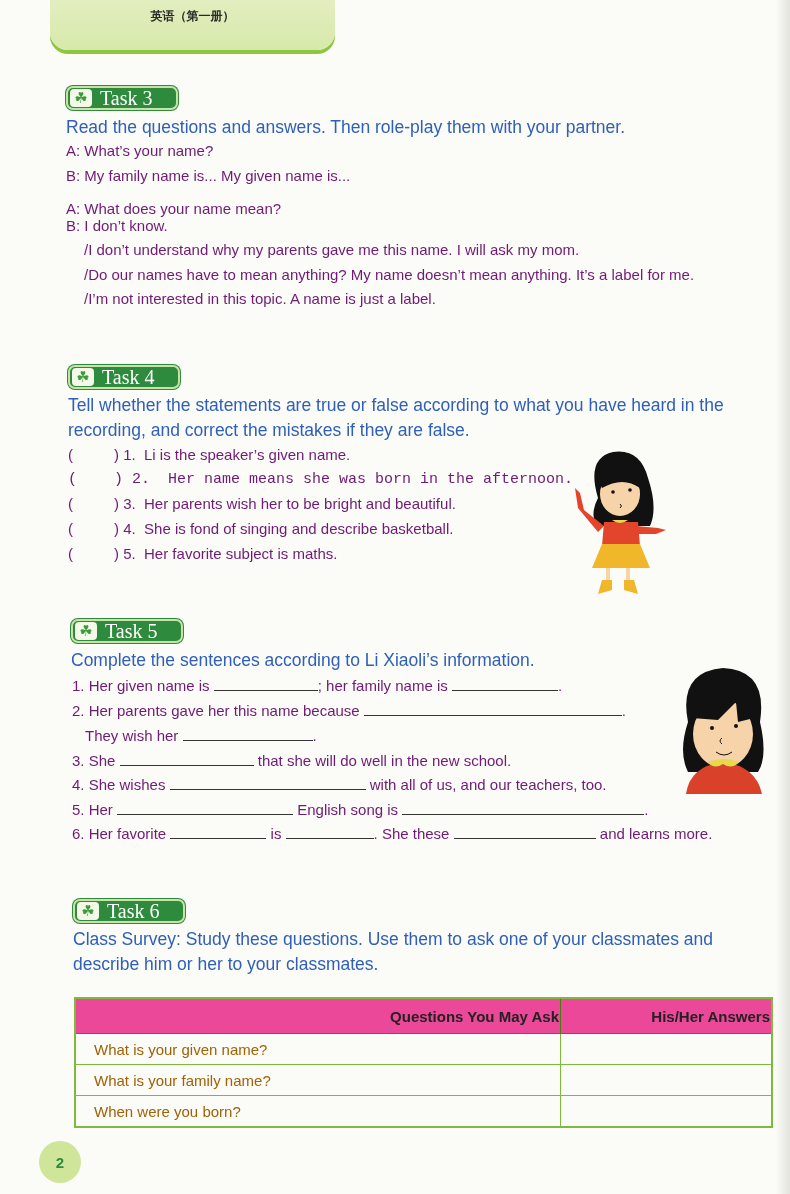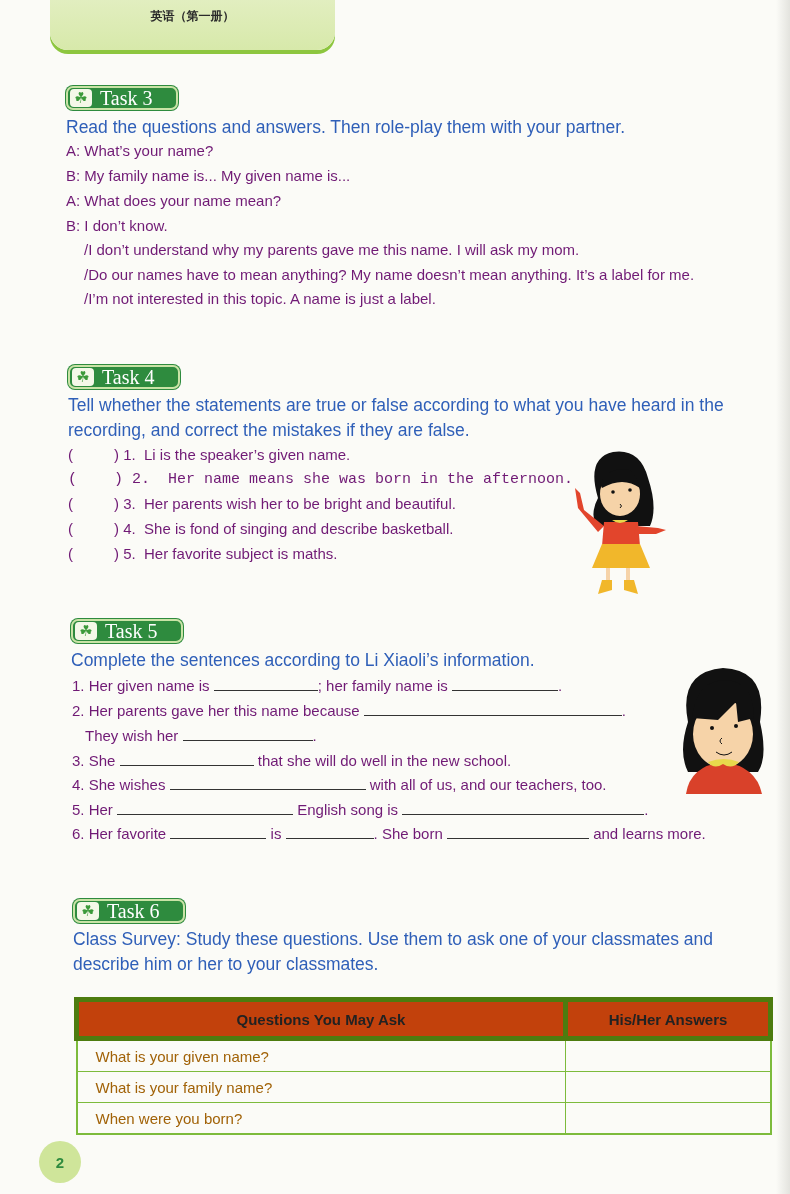--- a/index.html
+++ b/index.html
@@ -48,22 +48,23 @@
     display: inline-block; border-bottom: 1px solid #333; height: 14px; vertical-align: baseline;
   }
   .paren { display: inline-block; width: 46px; }
   .girl { position: absolute; }
   table.survey {
     position: absolute; left: 74px; top: 997px; width: 699px;
     border-collapse: collapse; border: 2px solid #7dbb3c;
     font-size: 15px;
   }
   table.survey th {
-    background: #c2410c; font-weight: bold; height: 32px; border: 5px solid #4d7c0f;
+    background: #ec4899; font-weight: bold; height: 32px; border: 1px solid #4d7c0f;
     color: #222;
+    text-align: right;
   }
   table.survey td {
     height: 28px; border: 1px solid #7dbb3c; padding-left: 18px; color: #a16207;
   }
   .page-num {
     position: absolute; left: 39px; top: 1141px; width: 42px; height: 42px; border-radius: 50%;
     background: #cfe59a; display: flex; align-items: center; justify-content: center;
     font-weight: bold; color: #2e8b3e; font-size: 15px;
   }
 </style>
@@ -76,21 +77,21 @@
   <div class="title">英语（第一册）</div>
 </div>
 
 <div class="task-badge" style="left:66px; top:86px;">
   <span class="clover">☘</span>
   <span class="label">Task 3</span>
 </div>
 <div class="instr" style="left:66px; top:115px;">Read the questions and answers. Then role-play them with your partner.</div>
 <div class="line" style="left:66px; top:142px;">A: What’s your name?</div>
 <div class="line" style="left:66px; top:167px;">B: My family name is... My given name is...</div>
-<div class="line" style="left:66px; top:192px;">A: What does your name mean?</div>
+<div class="line" style="left:66px; top:200px;">A: What does your name mean?</div>
 <div class="line" style="left:66px; top:217px;">B: I don’t know.</div>
 <div class="line" style="left:84px; top:241px;">/I don’t understand why my parents gave me this name. I will ask my mom.</div>
 <div class="line" style="left:84px; top:266px;">/Do our names have to mean anything? My name doesn’t mean anything. It’s a label for me.</div>
 <div class="line" style="left:84px; top:290px;">/I’m not interested in this topic. A name is just a label.</div>
 
 <div class="task-badge" style="left:68px; top:365px;">
   <span class="clover">☘</span>
   <span class="label">Task 4</span>
 </div>
 <div class="instr" style="left:68px; top:393px; width:705px;">Tell whether the statements are true or false according to what you have heard in the recording, and correct the mistakes if they are false.</div>
@@ -161,21 +162,21 @@
 <div class="line" style="left:72px; top:800px;">
   <span>5. Her</span>
   <span class="blank" style="width:176px;"></span>
   <span>English song is</span>
   <span class="blank" style="width:242px;"></span><span>.</span>
 </div>
 <div class="line" style="left:72px; top:824px;">
   <span>6. Her favorite</span>
   <span class="blank" style="width:96px;"></span>
   <span>is</span>
-  <span class="blank" style="width:88px;"></span><span>. She born</span>
+  <span class="blank" style="width:88px;"></span><span>. She these</span>
   <span class="blank" style="width:142px;"></span>
   <span>and learns more.</span>
 </div>
 
 <svg class="girl" style="left:678px; top:662px;" width="90" height="132" viewBox="0 0 90 132">
   <path d="M10 60 Q0 10 45 6 Q90 8 82 60 Q90 95 80 110 L10 110 Q0 90 10 60Z" fill="#111"></path>
   <ellipse cx="45" cy="72" rx="30" ry="34" fill="#f6d3a8"></ellipse>
   <path d="M14 56 Q18 18 48 18 Q76 20 76 56 L60 60 L58 40 L40 58 Z" fill="#111"></path>
   <circle cx="34" cy="66" r="2" fill="#111"></circle>
     <circle cx="58" cy="64" r="2" fill="#111"></circle>

